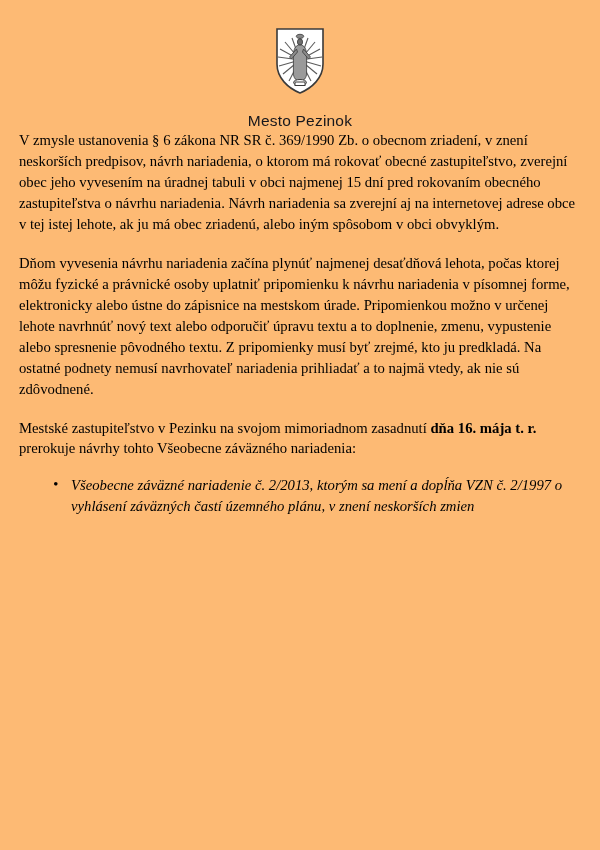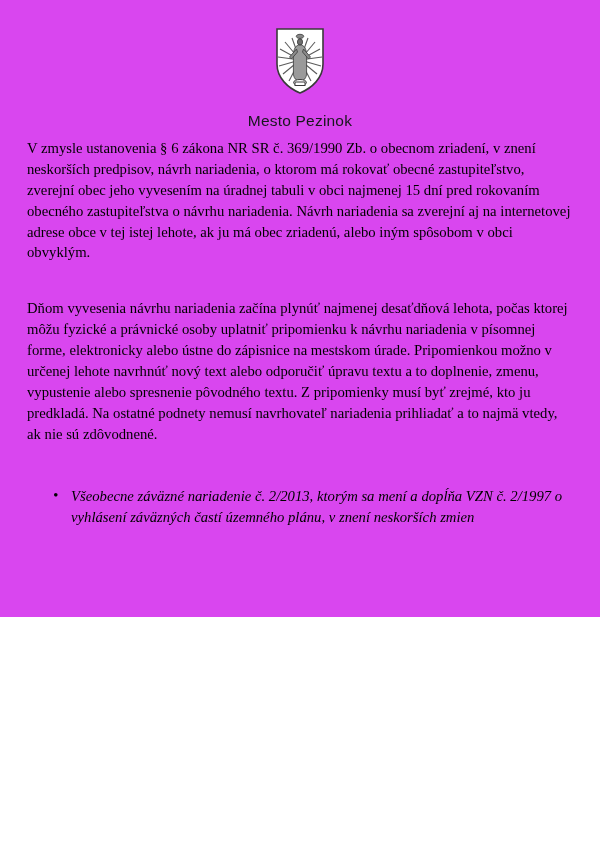--- a/index.html
+++ b/index.html
@@ -10,22 +10,22 @@
   body {
     width: 600px;
     height: 850px;
     font-family: "Liberation Serif", "DejaVu Serif", serif;
     color: #000000;
     overflow: hidden;
   }
   .page {
     position: relative;
     width: 600px;
-    height: 617px;
-    background: #d946ef;
+    height: 850px;
+    background: #fdba74;
     box-sizing: border-box;
   }
 
   
   .crest-wrap {
     width: 100%;
     text-align: center;
     padding-top: 26px;
   }
   .crest {
@@ -48,21 +48,21 @@
 
   
   .body-block {
     margin: 0;
     padding: 0 21px 0 19px;
   }
   p.para {
     font-size: 14.7px;
     line-height: 1.42;
     text-align: left;
-    margin: 8px;
+    margin: 0;
   }
   .gap-1 { height: 19px; }
   .gap-2 { height: 18px; }
   .gap-3 { height: 12px; }
   .gap-4 { height: 22px; }
 
   .first-para { margin-top: 27px; }
 
   b.bold { font-weight: bold; }
 
@@ -141,20 +141,21 @@
   <div class="body-block">
 
     <p class="para first-para">V zmysle ustanovenia § 6 zákona NR SR č. 369/1990 Zb. o obecnom zriadení, v znení neskorších predpisov, návrh nariadenia, o ktorom má rokovať obecné zastupiteľstvo, zverejní obec jeho vyvesením na úradnej tabuli v obci najmenej 15 dní pred rokovaním obecného zastupiteľstva o návrhu nariadenia. Návrh nariadenia sa zverejní aj na internetovej adrese obce v tej istej lehote, ak ju má obec zriadenú, alebo iným spôsobom v obci obvyklým.</p>
 
     <div class="gap-1"></div>
 
     <p class="para">Dňom vyvesenia návrhu nariadenia začína plynúť najmenej desaťdňová lehota, počas ktorej môžu fyzické a právnické osoby uplatniť pripomienku k návrhu nariadenia v písomnej forme, elektronicky alebo ústne do zápisnice na mestskom úrade. Pripomienkou možno v určenej lehote navrhnúť nový text alebo odporučiť úpravu textu a to doplnenie, zmenu, vypustenie alebo spresnenie pôvodného textu. Z pripomienky musí byť zrejmé, kto ju predkladá. Na ostatné podnety nemusí navrhovateľ nariadenia prihliadať a to najmä vtedy, ak nie sú zdôvodnené.</p>
 
     <div class="gap-2"></div>
 
+    <p class="para"><span>Mestské zastupiteľstvo v Pezinku na svojom mimoriadnom zasadnutí </span><b class="bold">dňa 16. mája t. r.</b><span> prerokuje návrhy tohto Všeobecne záväzného nariadenia:</span></p>
 
     <div class="gap-3"></div>
 
     <ul class="bullets">
       <li>Všeobecne záväzné nariadenie č. 2/2013, ktorým sa mení a dopĺňa VZN č. 2/1997 o vyhlásení záväzných častí územného  plánu, v znení neskorších zmien</li>
     </ul>
 
     <div class="gap-4"></div>
 
 

